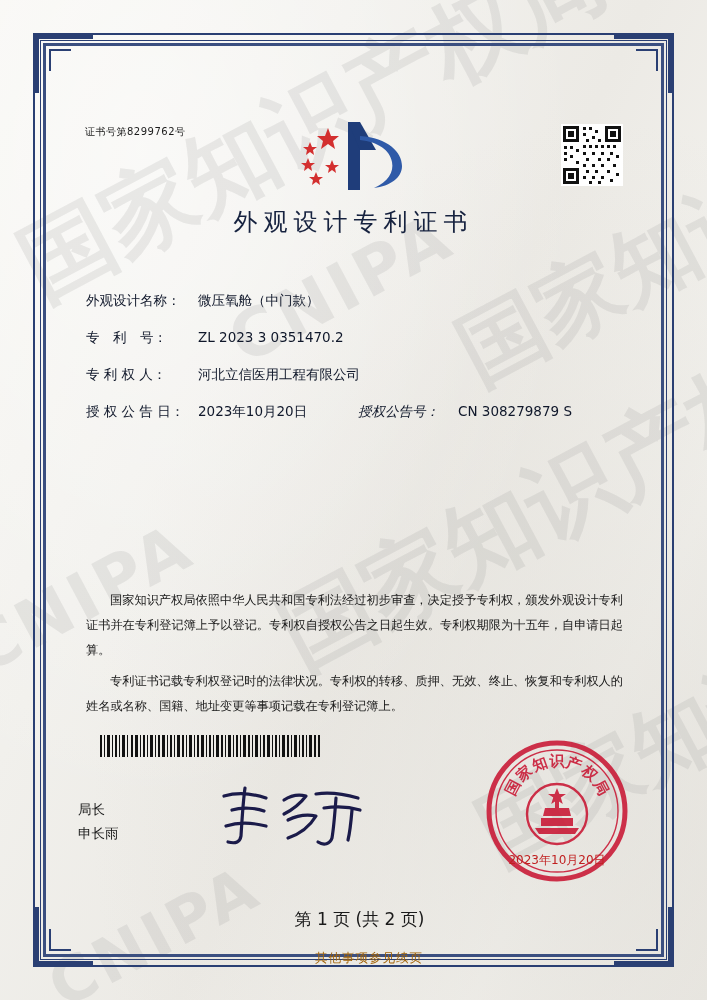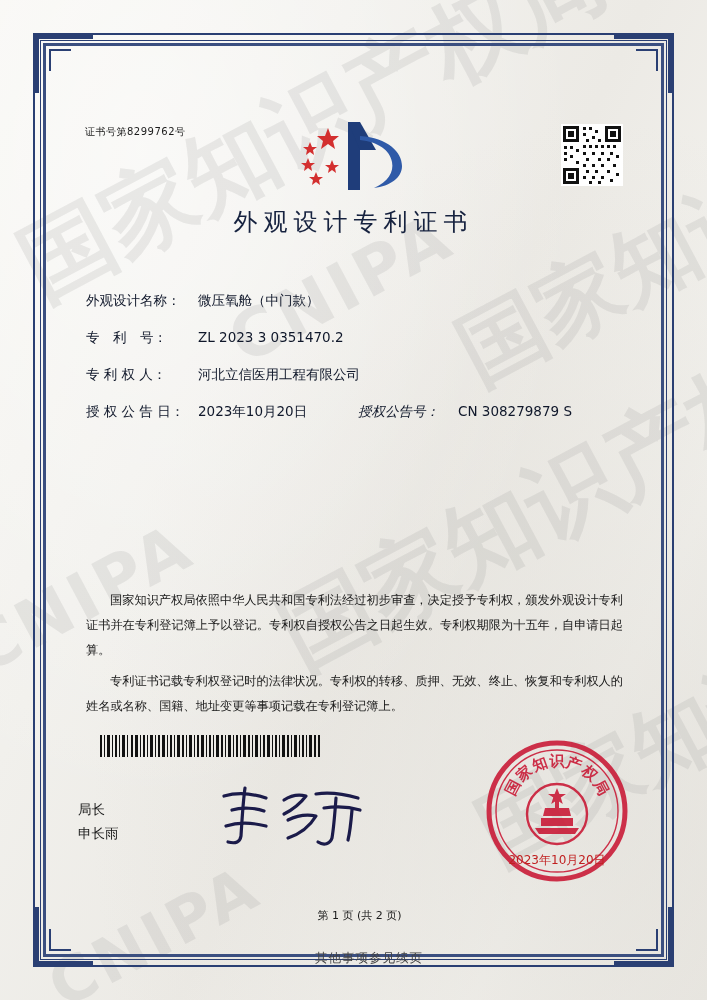--- a/index.html
+++ b/index.html
@@ -224,31 +224,31 @@
     font-size: 12px;
     color: #c02020;
   }
 
   
   .page-no {
     position: absolute;
     left: 0; right: 0;
     top: 908px;
     text-align: center;
-    font-size: 11px;
+    font-size: 17px;
     color: #1a1a1a;
     margin-left: 12px;
   }
   .footnote {
     position: absolute;
     left: 0; right: 0;
     top: 950px;
     text-align: center;
     font-size: 12.5px;
-    color: #404040;
+    color: #a16207;
     letter-spacing: 1px;
     padding-left: 31px;
   }
 </style>
 </head>
 <body>
 
 <div id="page">
   <div id="paper"></div>
 

